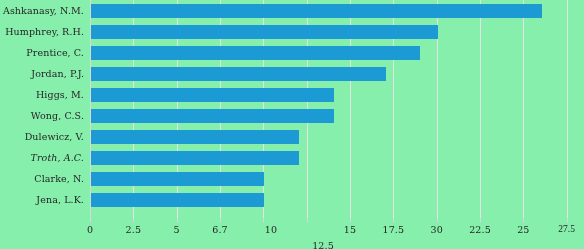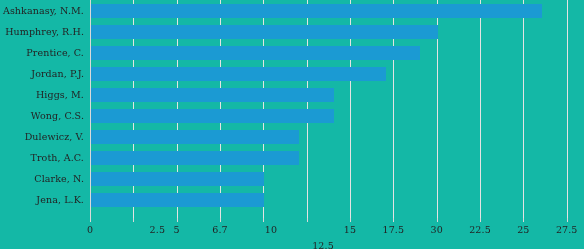--- a/index.html
+++ b/index.html
@@ -7,21 +7,21 @@
     padding: 0;
     background: #ffffff;
   }
   body {
     font-family: "DejaVu Serif", "Liberation Serif", serif;
   }
   #chart-root {
     position: relative;
     width: 584px;
     height: 249px;
-    background: #14b8a6;
+    background: #86efac;
     overflow: hidden;
   }
   
   #plot-area {
     position: absolute;
     left: 90px;
     top: 0px;
     width: 494px;   
     height: 218px;
   }
@@ -112,21 +112,21 @@
 <div id="chart-root">
 
   <div id="cat-labels">
       <div class="cat-label" style="top: 0px;">Ashkanasy, N.M.</div>
       <div class="cat-label" style="top: 21px;">Humphrey, R.H.</div>
       <div class="cat-label" style="top: 42px;">Prentice, C.</div>
       <div class="cat-label" style="top: 84px;">Higgs, M.</div>
       <div class="cat-label" style="top: 63px;">Jordan, P.J.</div>
       <div class="cat-label" style="top: 105px; padding-left: 39px;">Wong, C.S.</div>
       <div class="cat-label" style="top: 126px;">Dulewicz, V.</div>
-      <div class="cat-label" style="top: 147px;">Troth, A.C.</div>
+      <div class="cat-label" style="top: 147px; font-style: italic;">Troth, A.C.</div>
       <div class="cat-label" style="top: 168px;">Clarke, N.</div>
       <div class="cat-label" style="top: 189px;">Jena, L.K.</div>
     </div>
 
   <div id="plot-area">
     <div class="axis-line"></div>
     <div id="gridlines">
         <div class="gridline" style="left: 43.3333px;"></div>
         <div class="gridline" style="left: 86.6667px;"></div>
         <div class="gridline" style="left: 130px;"></div>
@@ -170,36 +170,36 @@
         <div class="row" style="top: 189px;">
           <div class="bar" title="Jena, L.K.: 10" style="width: 173.333px; background: rgb(27, 154, 211);"></div>
         </div>
       </div>
   </div>
 
   <div id="x-axis">
       <div class="tick-mark" style="left: 0px;"></div>
       <div class="tick-label" style="left: 0px;">0</div>
       <div class="tick-mark" style="left: 43.3333px;"></div>
-      <div class="tick-label" style="left: 43.3333px; margin-left: 24px;">2.5</div>
+      <div class="tick-label" style="left: 43.3333px;">2.5</div>
       <div class="tick-mark" style="left: 86.6667px;"></div>
       <div class="tick-label" style="left: 86.6667px;">5</div>
       <div class="tick-mark" style="left: 130px;"></div>
       <div class="tick-label" style="left: 130px;">6.7</div>
       <div class="tick-mark" style="left: 173.333px;"></div>
       <div class="tick-label" style="left: 181px;">10</div>
       <div class="tick-mark" style="left: 216.667px;"></div>
       <div class="tick-label" style="left: 233px; margin-top: 16px;">12.5</div>
       <div class="tick-mark" style="left: 260px;"></div>
       <div class="tick-label" style="left: 260px;">15</div>
       <div class="tick-mark" style="left: 303.333px;"></div>
       <div class="tick-label" style="left: 303.333px;">17.5</div>
       <div class="tick-mark" style="left: 346.667px;"></div>
       <div class="tick-label" style="left: 346.667px;">30</div>
       <div class="tick-mark" style="left: 390px;"></div>
       <div class="tick-label" style="left: 390px;">22.5</div>
       <div class="tick-mark" style="left: 433.333px;"></div>
       <div class="tick-label" style="left: 433.333px;">25</div>
       <div class="tick-mark" style="left: 476.667px;"></div>
-      <div class="tick-label" style="left: 476.667px;">27.5</div>
+      <div class="tick-label" style="left: 476.667px; font-family: Liberation Serif, serif;">27.5</div>
     </div>
 
 </div>
 
 </body></html>

